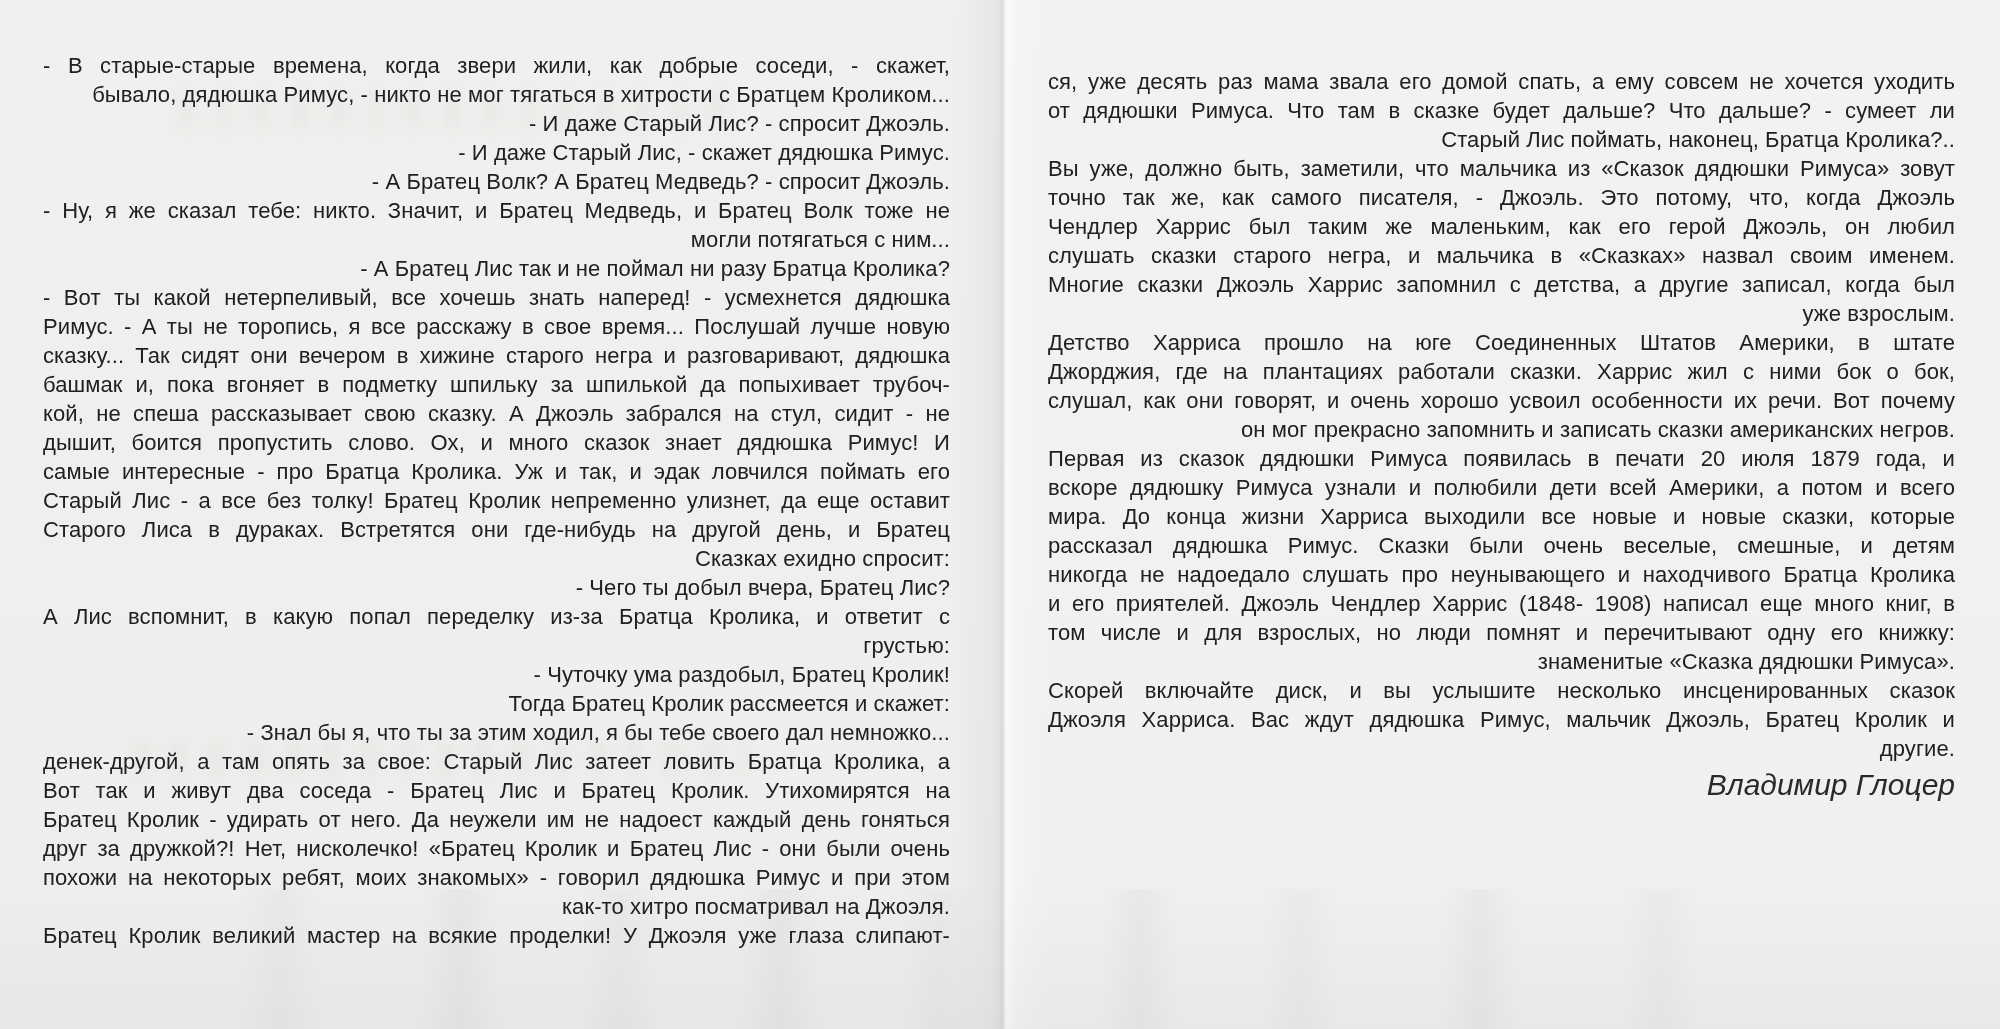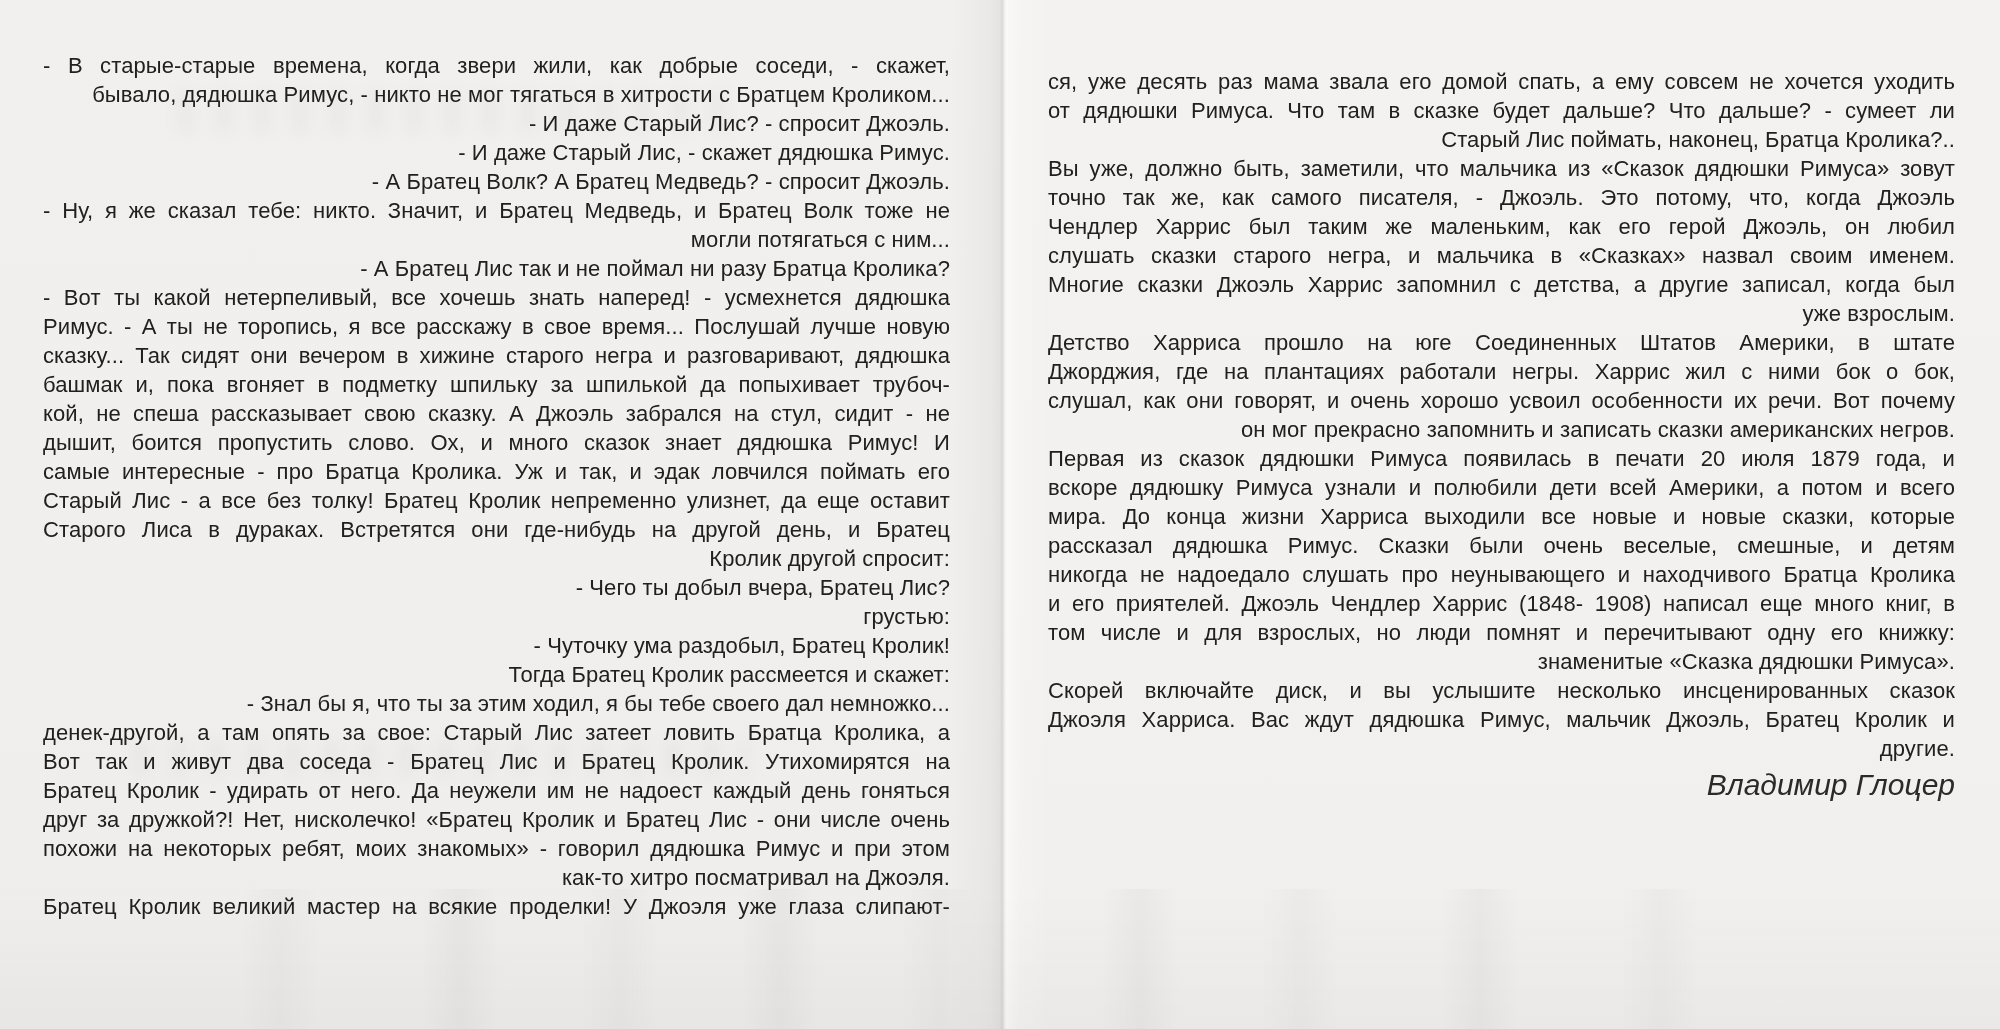--- a/index.html
+++ b/index.html
@@ -133,49 +133,50 @@
         <div class="text-line">- А Братец Лис так и не поймал ни разу Братца Кролика?</div>
         <div class="text-line justify">- Вот ты какой нетерпеливый, все хочешь знать наперед! - усмехнется дядюшка</div>
         <div class="text-line justify">Римус. - А ты не торопись, я все расскажу в свое время... Послушай лучше новую</div>
         <div class="text-line justify">сказку... Так сидят они вечером в хижине старого негра и разговаривают, дядюшка</div>
         <div class="text-line justify">башмак и, пока вгоняет в подметку шпильку за шпилькой да попыхивает трубоч-</div>
         <div class="text-line justify">кой, не спеша рассказывает свою сказку. А Джоэль забрался на стул, сидит - не</div>
         <div class="text-line justify">дышит, боится пропустить слово. Ох, и много сказок знает дядюшка Римус! И</div>
         <div class="text-line justify">самые интересные - про Братца Кролика. Уж и так, и эдак ловчился поймать его</div>
         <div class="text-line justify">Старый Лис - а все без толку! Братец Кролик непременно улизнет, да еще оставит</div>
         <div class="text-line justify">Старого Лиса в дураках. Встретятся они где-нибудь на другой день, и Братец</div>
-        <div class="text-line">Кролик другой спросит:</div>
+        <div class="text-line">Сказках ехидно спросит:</div>
         <div class="text-line">- Чего ты добыл вчера, Братец Лис?</div>
+        <div class="text-line justify">А Лис вспомнит, в какую попал переделку из-за Братца Кролика, и ответит с</div>
         <div class="text-line">грустью:</div>
         <div class="text-line">- Чуточку ума раздобыл, Братец Кролик!</div>
         <div class="text-line">Тогда Братец Кролик рассмеется и скажет:</div>
         <div class="text-line">- Знал бы я, что ты за этим ходил, я бы тебе своего дал немножко...</div>
         <div class="text-line justify">денек-другой, а там опять за свое: Старый Лис затеет ловить Братца Кролика, а</div>
         <div class="text-line justify">Вот так и живут два соседа - Братец Лис и Братец Кролик. Утихомирятся на</div>
         <div class="text-line justify">Братец Кролик - удирать от него. Да неужели им не надоест каждый день гоняться</div>
-        <div class="text-line justify">друг за дружкой?! Нет, нисколечко! «Братец Кролик и Братец Лис - они числе очень</div>
+        <div class="text-line justify">друг за дружкой?! Нет, нисколечко! «Братец Кролик и Братец Лис - они были очень</div>
         <div class="text-line justify">похожи на некоторых ребят, моих знакомых» - говорил дядюшка Римус и при этом</div>
         <div class="text-line">как-то хитро посматривал на Джоэля.</div>
         <div class="text-line justify">Братец Кролик великий мастер на всякие проделки! У Джоэля уже глаза слипают-</div>
       </div>
   </section>
 
   <section class="page page-right">
     <div class="textcol">
         <div class="text-line justify">ся, уже десять раз мама звала его домой спать, а ему совсем не хочется уходить</div>
         <div class="text-line justify">от дядюшки Римуса. Что там в сказке будет дальше? Что дальше? - сумеет ли</div>
         <div class="text-line">Старый Лис поймать, наконец, Братца Кролика?..</div>
         <div class="text-line justify">Вы уже, должно быть, заметили, что мальчика из «Сказок дядюшки Римуса» зовут</div>
         <div class="text-line justify">точно так же, как самого писателя, - Джоэль. Это потому, что, когда Джоэль</div>
         <div class="text-line justify">Чендлер Харрис был таким же маленьким, как его герой Джоэль, он любил</div>
         <div class="text-line justify">слушать сказки старого негра, и мальчика в «Сказках» назвал своим именем.</div>
         <div class="text-line justify">Многие сказки Джоэль Харрис запомнил с детства, а другие записал, когда был</div>
         <div class="text-line">уже взрослым.</div>
         <div class="text-line justify">Детство Харриса прошло на юге Соединенных Штатов Америки, в штате</div>
-        <div class="text-line justify">Джорджия, где на плантациях работали негры. Харрис жил с ними бок о бок,</div>
+        <div class="text-line justify">Джорджия, где на плантациях работали сказки. Харрис жил с ними бок о бок,</div>
         <div class="text-line justify">слушал, как они говорят, и очень хорошо усвоил особенности их речи. Вот почему</div>
         <div class="text-line">он мог прекрасно запомнить и записать сказки американских негров.</div>
         <div class="text-line justify">Первая из сказок дядюшки Римуса появилась в печати 20 июля 1879 года, и</div>
         <div class="text-line justify">вскоре дядюшку Римуса узнали и полюбили дети всей Америки, а потом и всего</div>
         <div class="text-line justify">мира. До конца жизни Харриса выходили все новые и новые сказки, которые</div>
         <div class="text-line justify">рассказал дядюшка Римус. Сказки были очень веселые, смешные, и детям</div>
         <div class="text-line justify">никогда не надоедало слушать про неунывающего и находчивого Братца Кролика</div>
         <div class="text-line justify">и его приятелей. Джоэль Чендлер Харрис (1848- 1908) написал еще много книг, в</div>
         <div class="text-line justify">том числе и для взрослых, но люди помнят и перечитывают одну его книжку:</div>
         <div class="text-line">знаменитые «Сказка дядюшки Римуса».</div>

